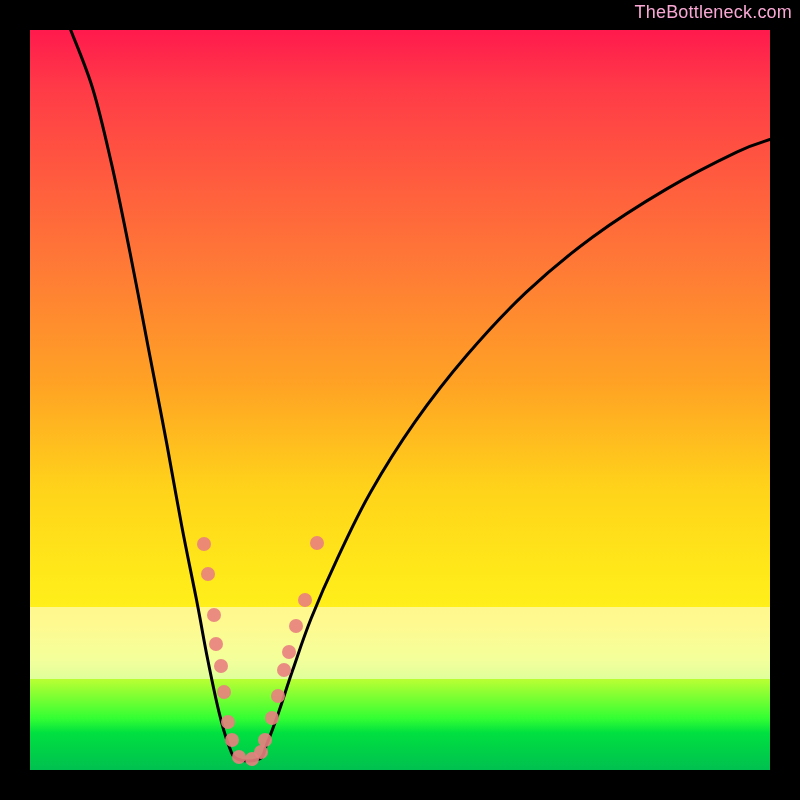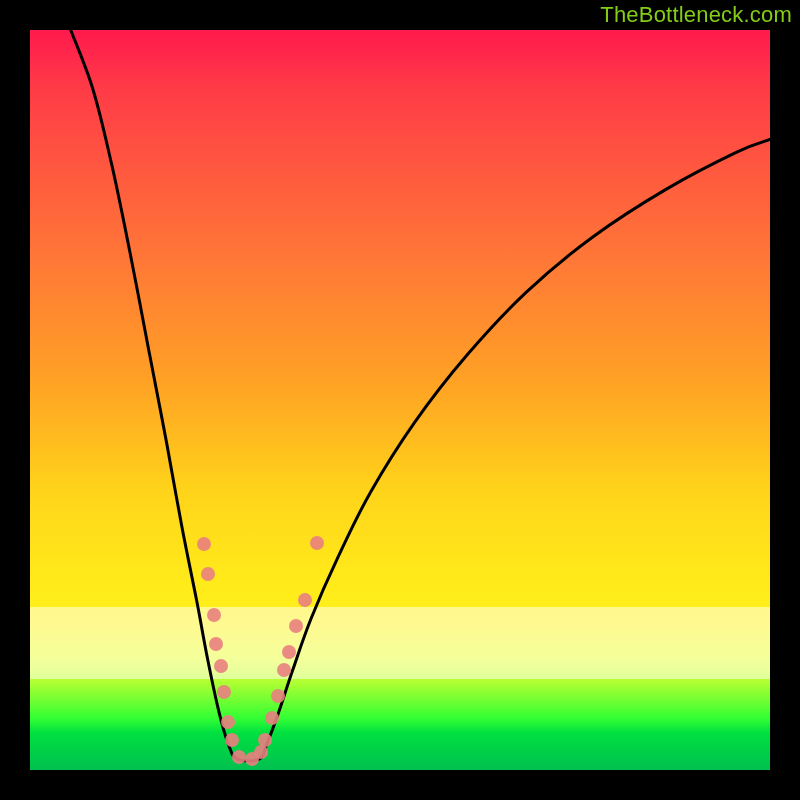--- a/index.html
+++ b/index.html
@@ -51,22 +51,22 @@
     left: 0;
     right: 0;
     height: 72px;
     
     background: rgba(255, 255, 240, 0.55);
   }
   .watermark {
     position: absolute;
     top: 2px;
     right: 8px;
-    color: #84cc16;
-    font-size: 22px;
+    color: #f9a8d4;
+    font-size: 18px;
     font-weight: 400;
     letter-spacing: 0.2px;
   }
   svg.curve {
     position: absolute;
     inset: 0;
   }
   .marker {
     position: absolute;
     width: 14px;

